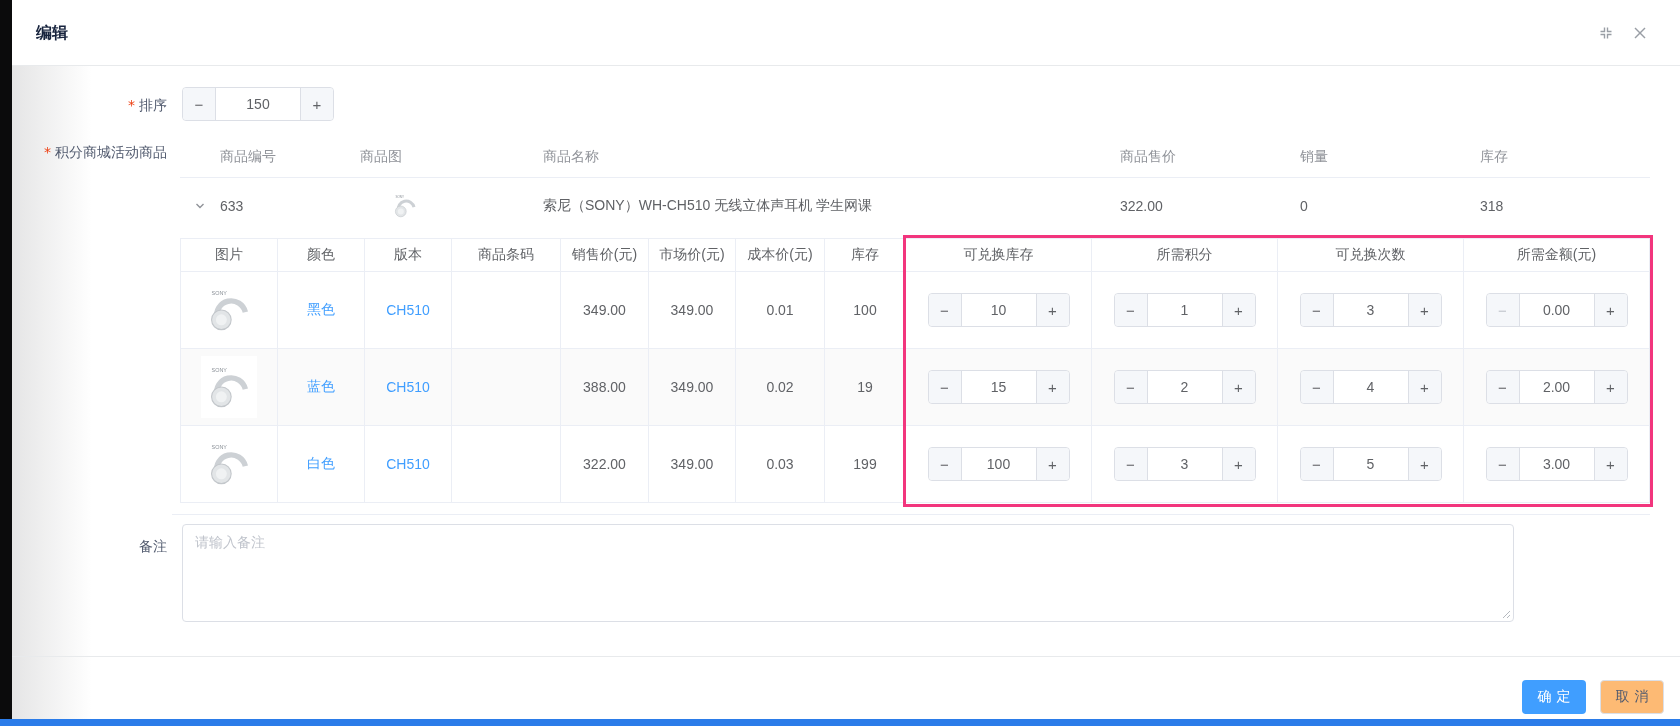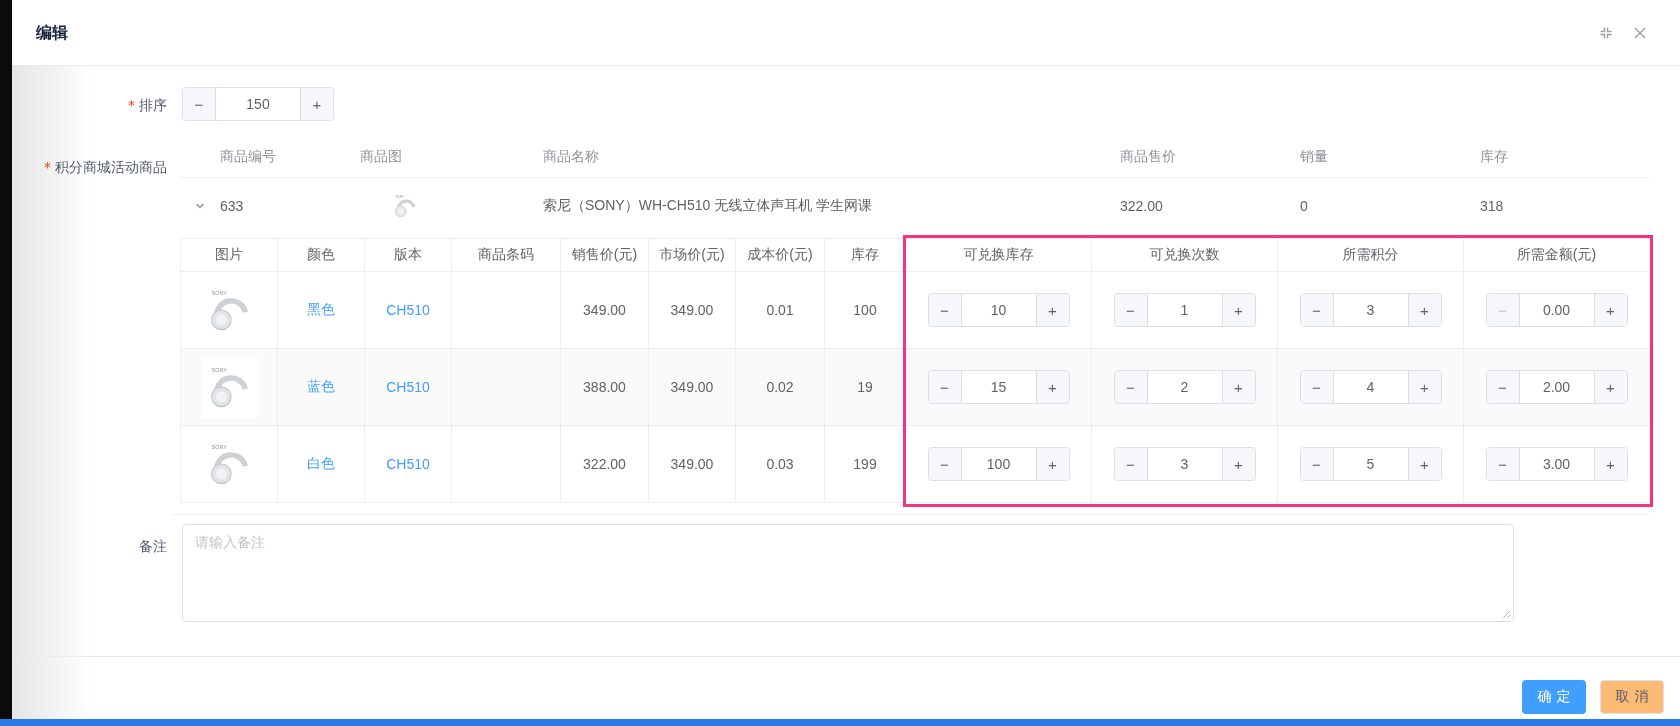--- a/index.html
+++ b/index.html
@@ -139,21 +139,21 @@
 
 <div class="abs form-label" style="top:97px;">
   <span class="req">*</span><span>排序</span>
 </div>
 <div class="abs stepper" style="left:182px; top:87px; width:152px;">
   <span class="st-btn minus">−</span>
   <span class="st-val">150</span>
   <span class="st-btn plus">+</span>
 </div>
 
-<div class="abs form-label" style="top:159px;padding-left:44px;">
+<div class="abs form-label" style="top:144px;padding-left:44px;">
   <span class="req">*</span><span>积分商城活动商品</span>
 </div>
 
 <div class="abs ptable">
   <div class="hrow">
     <div class="pc"></div>
     <div class="pc">商品编号</div>
     <div class="pc">商品图</div>
     <div class="pl">商品名称</div>
     <div class="pc">商品售价</div>
@@ -183,22 +183,22 @@
   <div class="srow shead">
     <div class="cell">图片</div>
     <div class="cell">颜色</div>
     <div class="cell">版本</div>
     <div class="cell">商品条码</div>
     <div class="cell">销售价(元)</div>
     <div class="cell">市场价(元)</div>
     <div class="cell">成本价(元)</div>
     <div class="cell">库存</div>
     <div class="cell">可兑换库存</div>
+    <div class="cell">所需积分</div>
     <div class="cell">可兑换次数</div>
-    <div class="cell">所需积分</div>
     <div class="cell">所需金额(元)</div>
   </div>
 
   <div class="srow body-row">
     <div class="cell">
       <div class="imgbox">
           <svg class="hp-svg" width="44" height="48" viewBox="0 0 40 44">
             <use href="#hp"></use>
           </svg>
         </div>

